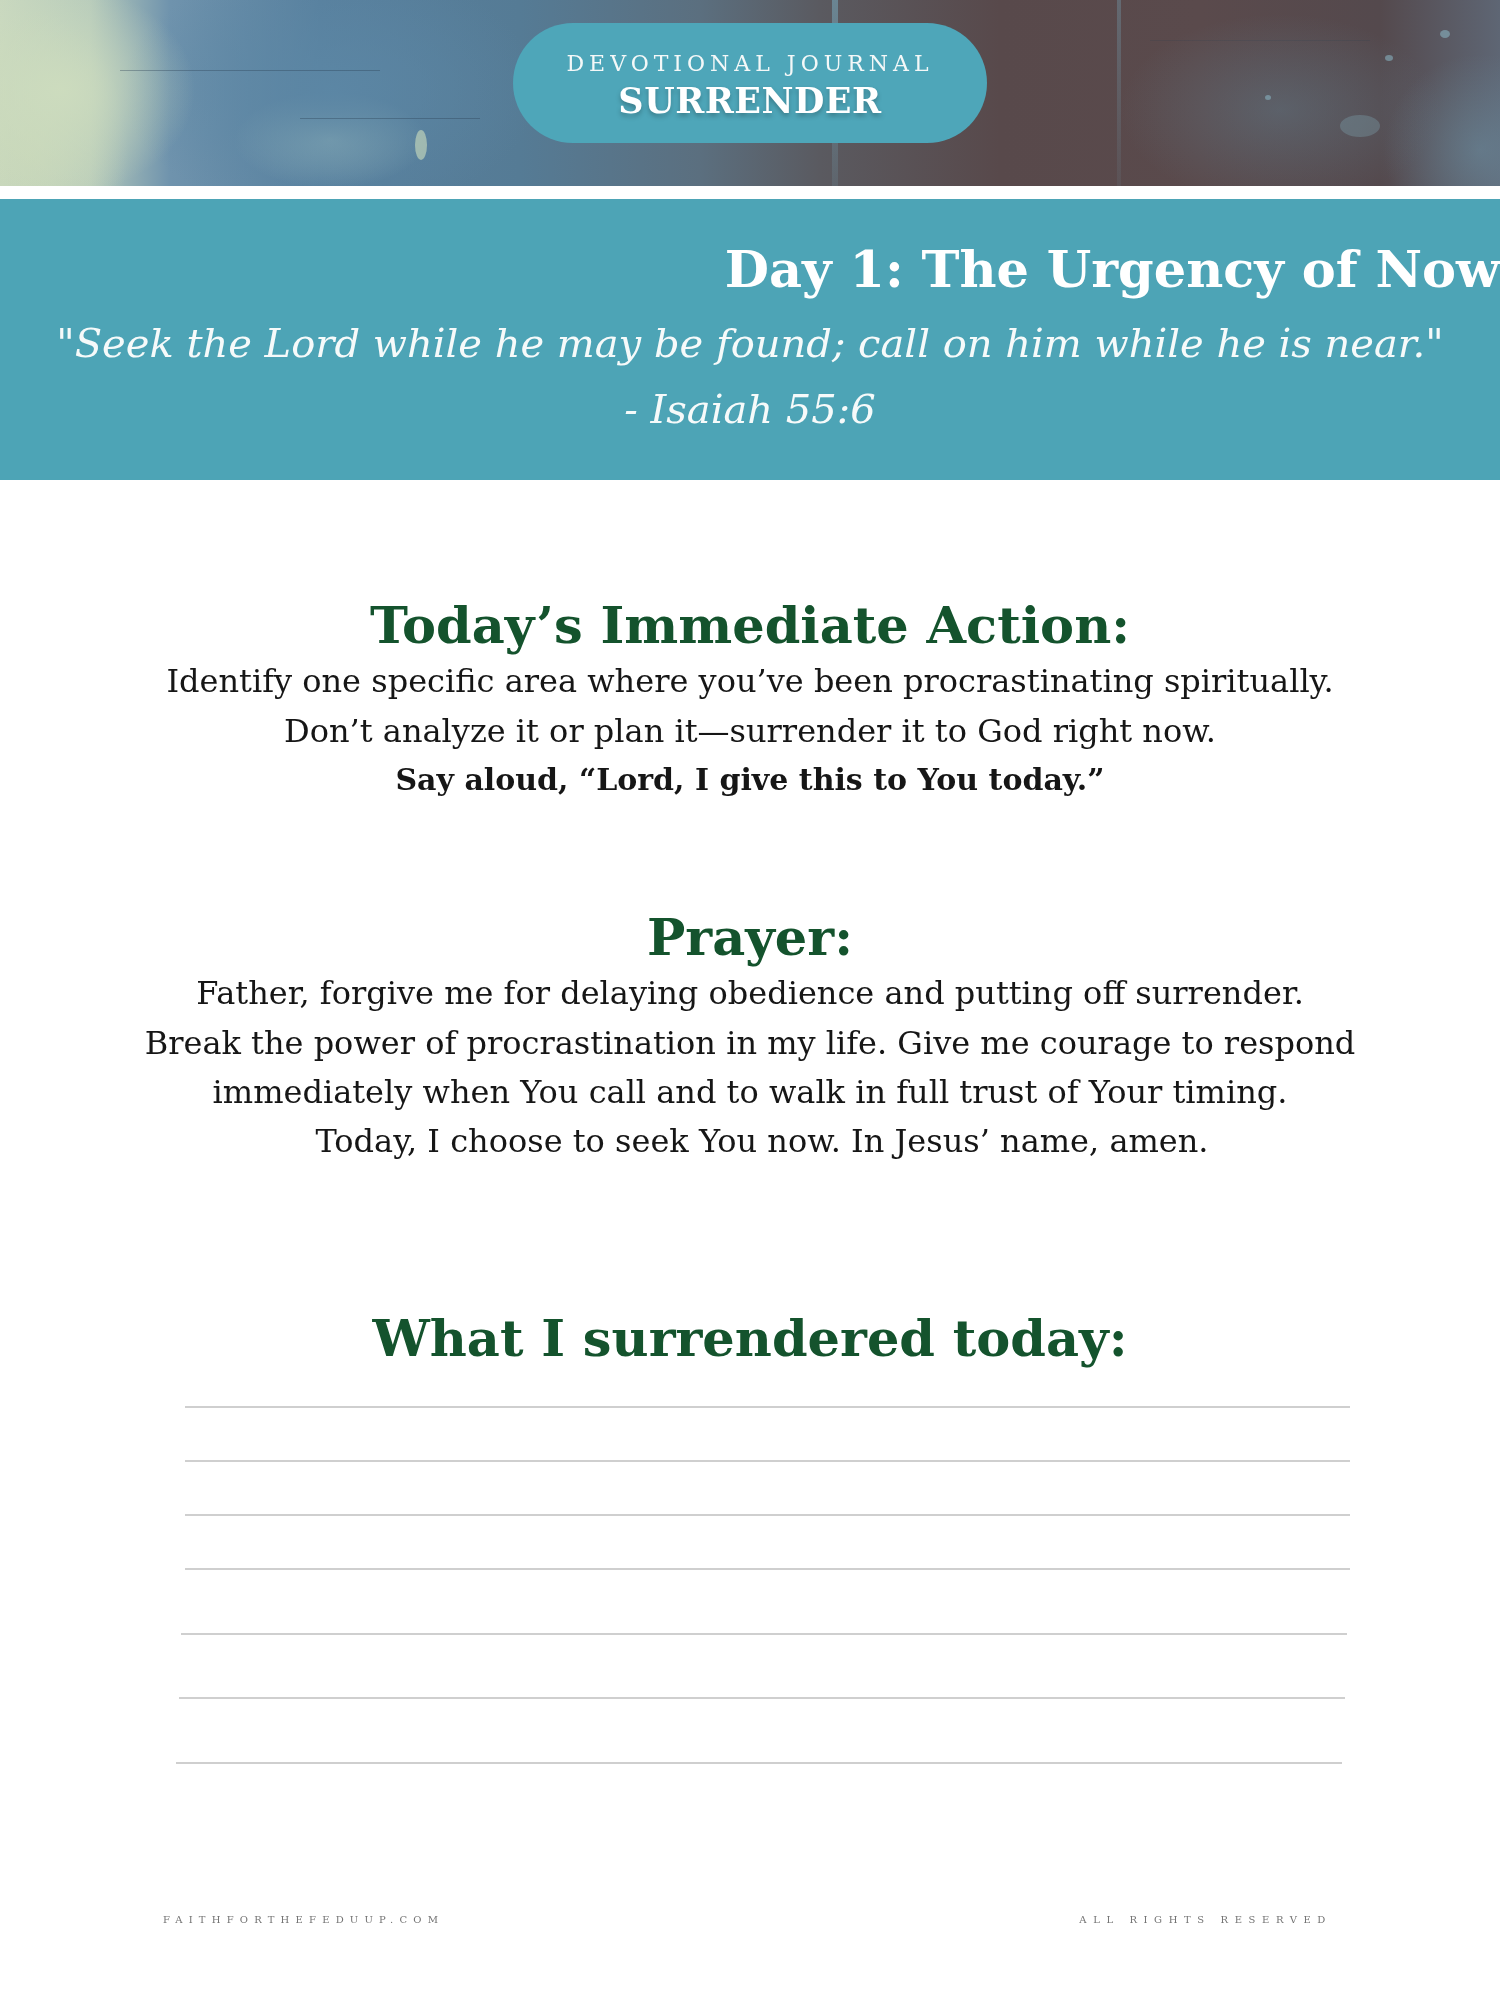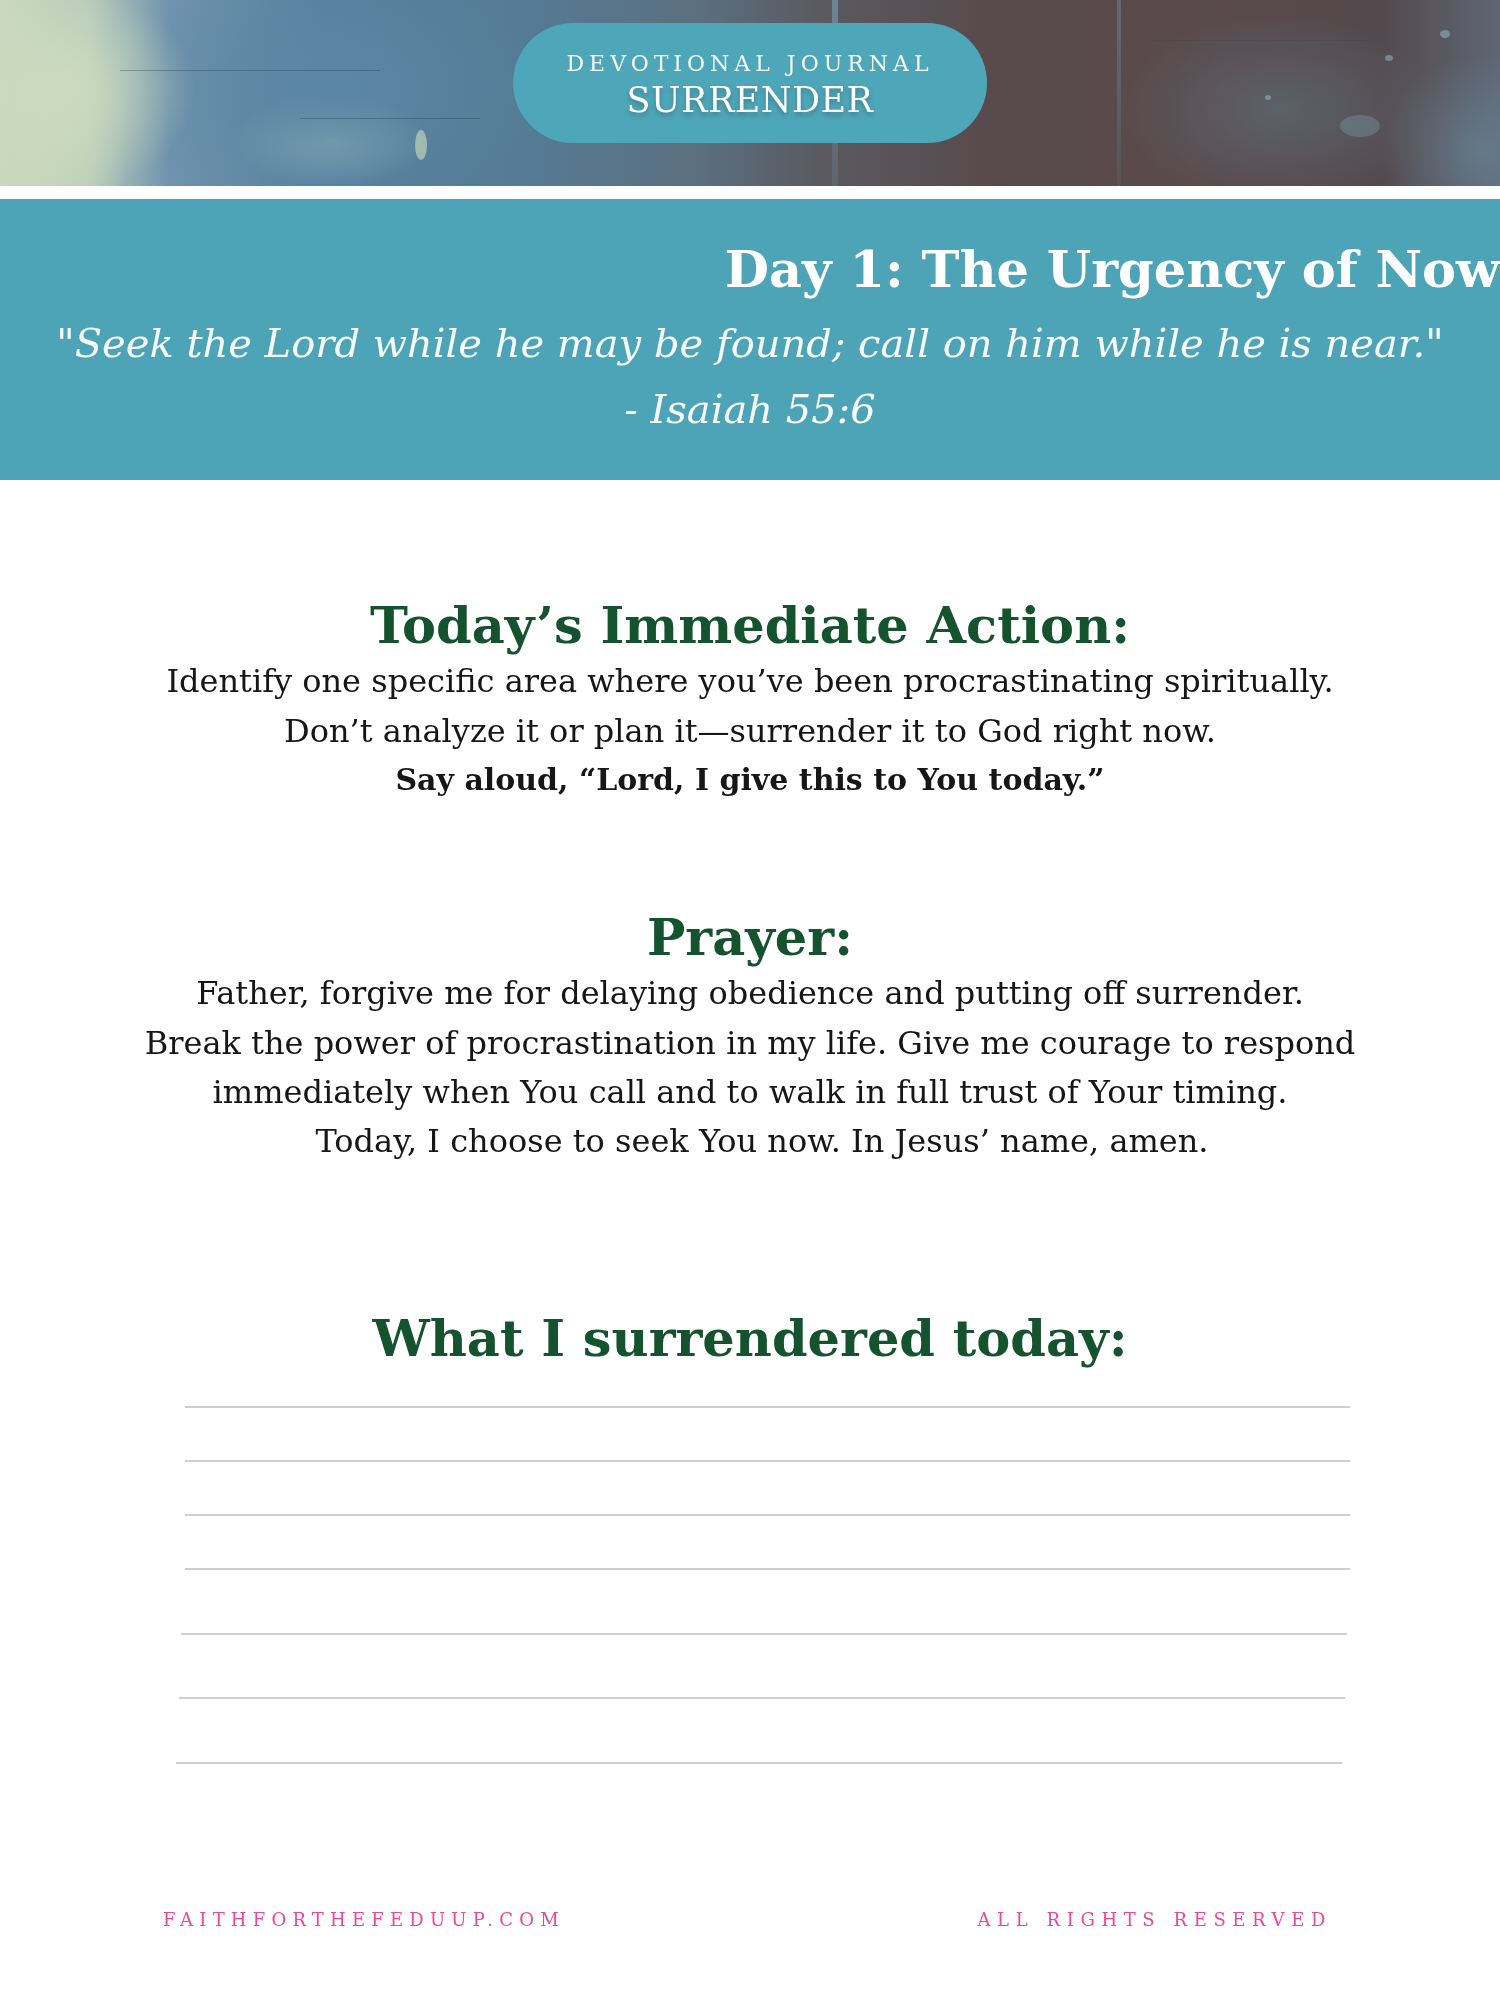--- a/index.html
+++ b/index.html
@@ -55,21 +55,21 @@
     font-family: "DejaVu Serif", serif;
     font-size: 22px;
     letter-spacing: 5px;
     line-height: 1;
     color: #f4f8f8;
   }
   .pill .brand {
     position: absolute; left: 0; right: 0; top: 60px;
     font-family: "DejaVu Serif", serif;
     font-size: 35px;
-    font-weight: normal;
+    font-weight: bold;
     letter-spacing: 0.5px;
     line-height: 1;
     text-shadow: 0 3px 5px rgba(0,0,0,0.25);
   }
 
   
   .band {
     left: 0; top: 199px; width: 1500px; height: 281px;
     background: #4da4b6;
   }
@@ -99,21 +99,21 @@
   }
   .body-line.bold { font-weight: bold; font-size: 30px; }
 
   .write-line {
     position: absolute; height: 2px;
     background: #cfcfcf;
   }
 
   .footer-text {
     position: absolute; top: 1909px;
-    font-size: 18px; letter-spacing: 6.2px; color: #ec4899;
+    font-size: 10px; letter-spacing: 6.2px; color: #737373;
     line-height: 22px; white-space: nowrap;
   }
 </style>
 </head>
 <body>
 
 <div class="abs hero">
   <div class="streak" style="left:832px;width:6px;"></div>
   <div class="streak" style="left:1117px;width:4px;opacity:0.6;"></div>
   <div class="speck" style="left:1385px;top:55px;width:8px;height:6px;"></div>

